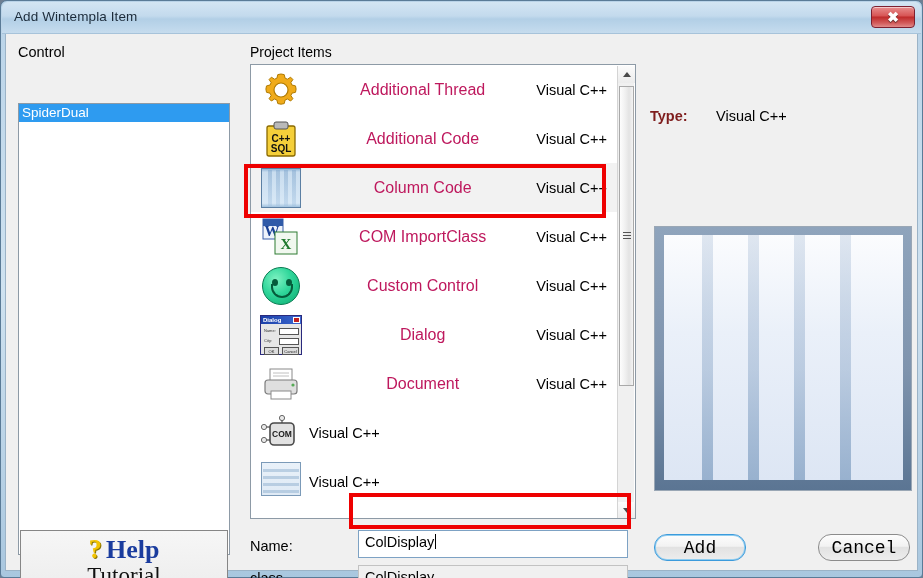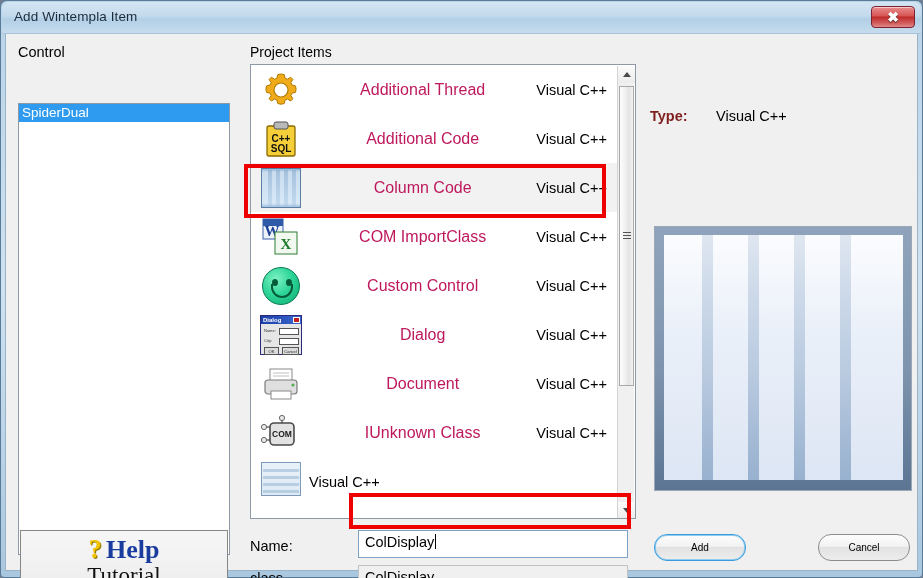--- a/index.html
+++ b/index.html
@@ -270,26 +270,27 @@
     overflow:hidden;
   }
   #preview-inner .pcol {
     position:absolute; top:0; bottom:0; width:11px;
     background: linear-gradient(to bottom, rgba(170,190,215,0.35) 0%, rgba(150,175,205,0.55) 55%, rgba(140,168,200,0.85) 100%);
   }
   
   .dlg-btn {
     position:absolute;
     width:92px; height:27px;
-    font-size:10px; color:#000;
+    font-size:18px; color:#000;
     display:flex; align-items:center; justify-content:center;
     background: linear-gradient(to bottom,#fdfdfd 0%,#f2f2f2 45%,#e2e2e2 50%,#ededed 100%);
     border:1px solid #8c8c8c;
     border-radius:13px;
     cursor:pointer;
+    font-family:Liberation Mono, monospace;
   }
   #add-btn { left:648px; top:500px; border:1px solid #3c9bdc; box-shadow: 0 0 0 1px #8fcdf0 inset; }
   #cancel-btn { left:812px; top:500px; }
   
   .redbox {
     position:absolute;
     border:4px solid #ee0000;
     pointer-events:none;
   }
   #redbox-item { left:243px; top:163px; width:362px; height:54px; }
@@ -430,21 +431,20 @@
               <circle cx="22" cy="3" r="2.6" fill="#e9e9e9" stroke="#666"></circle>
               <line x1="22" y1="5" x2="22" y2="9" stroke="#666" stroke-width="1.4"></line>
               <circle cx="4" cy="12" r="2.6" fill="#e9e9e9" stroke="#666"></circle>
               <line x1="6" y1="12" x2="11" y2="12" stroke="#666" stroke-width="1.4"></line>
               <circle cx="4" cy="25" r="2.6" fill="#e9e9e9" stroke="#666"></circle>
               <line x1="6" y1="25" x2="11" y2="25" stroke="#666" stroke-width="1.4"></line>
               <rect x="10" y="8" width="24" height="22" rx="4" fill="#e2e2e2" stroke="#4a4a4a" stroke-width="1.6"></rect>
               <text x="22" y="22" font-family="Liberation Sans, sans-serif" font-size="8.5" font-weight="bold" text-anchor="middle" fill="#222">COM</text>
             </svg>
           </div>
-          <div class="item-name">IUnknown Class</div>
           <div class="item-type">Visual C++</div>
         </div>
 
         <div class="item-row">
           <div class="item-icon">
             <div class="ic-rowview">
               <div class="hstripe" style="top:6px"></div>
               <div class="hstripe" style="top:13px"></div>
               <div class="hstripe" style="top:20px"></div>
               <div class="hstripe" style="top:27px"></div>

